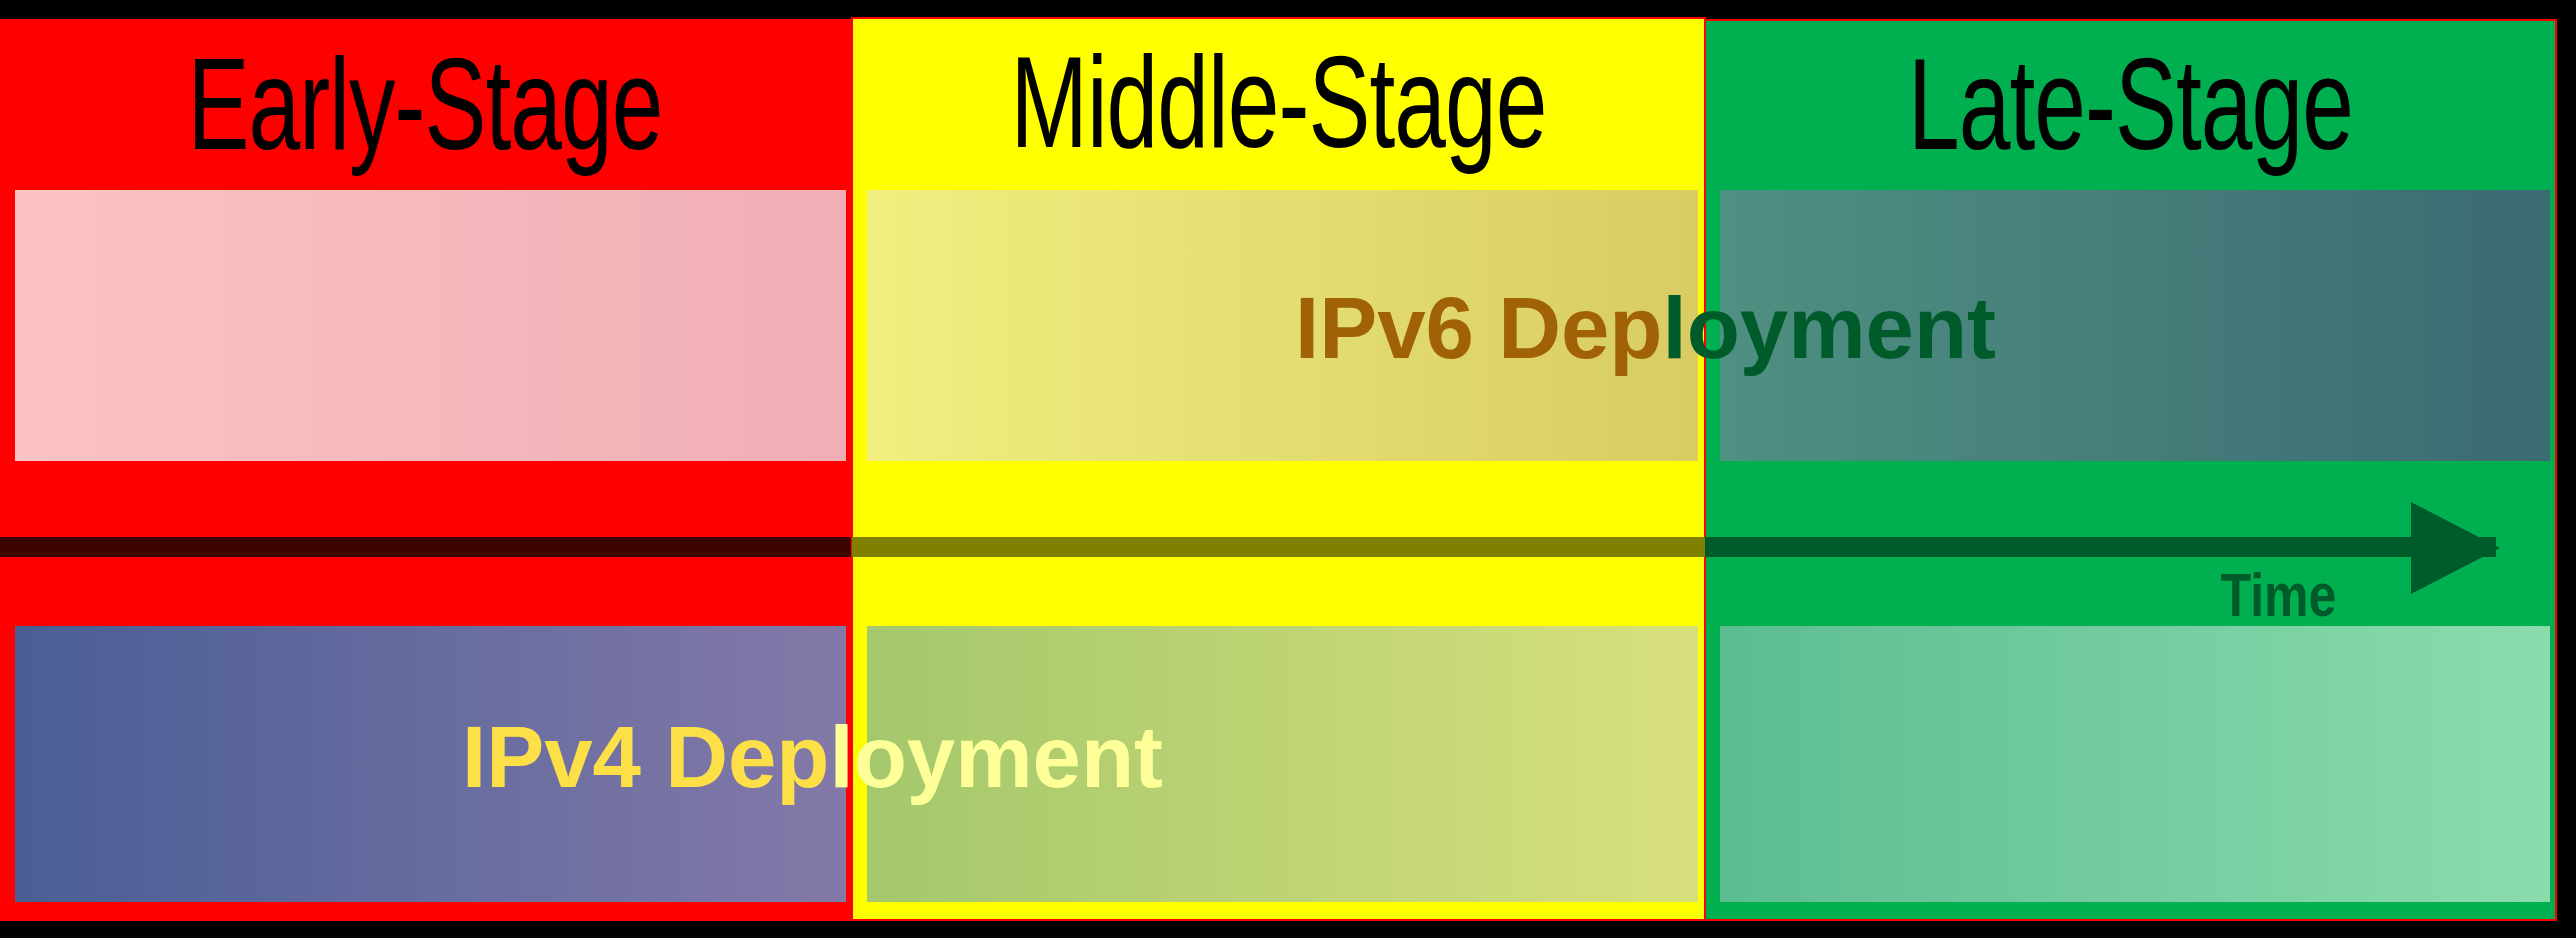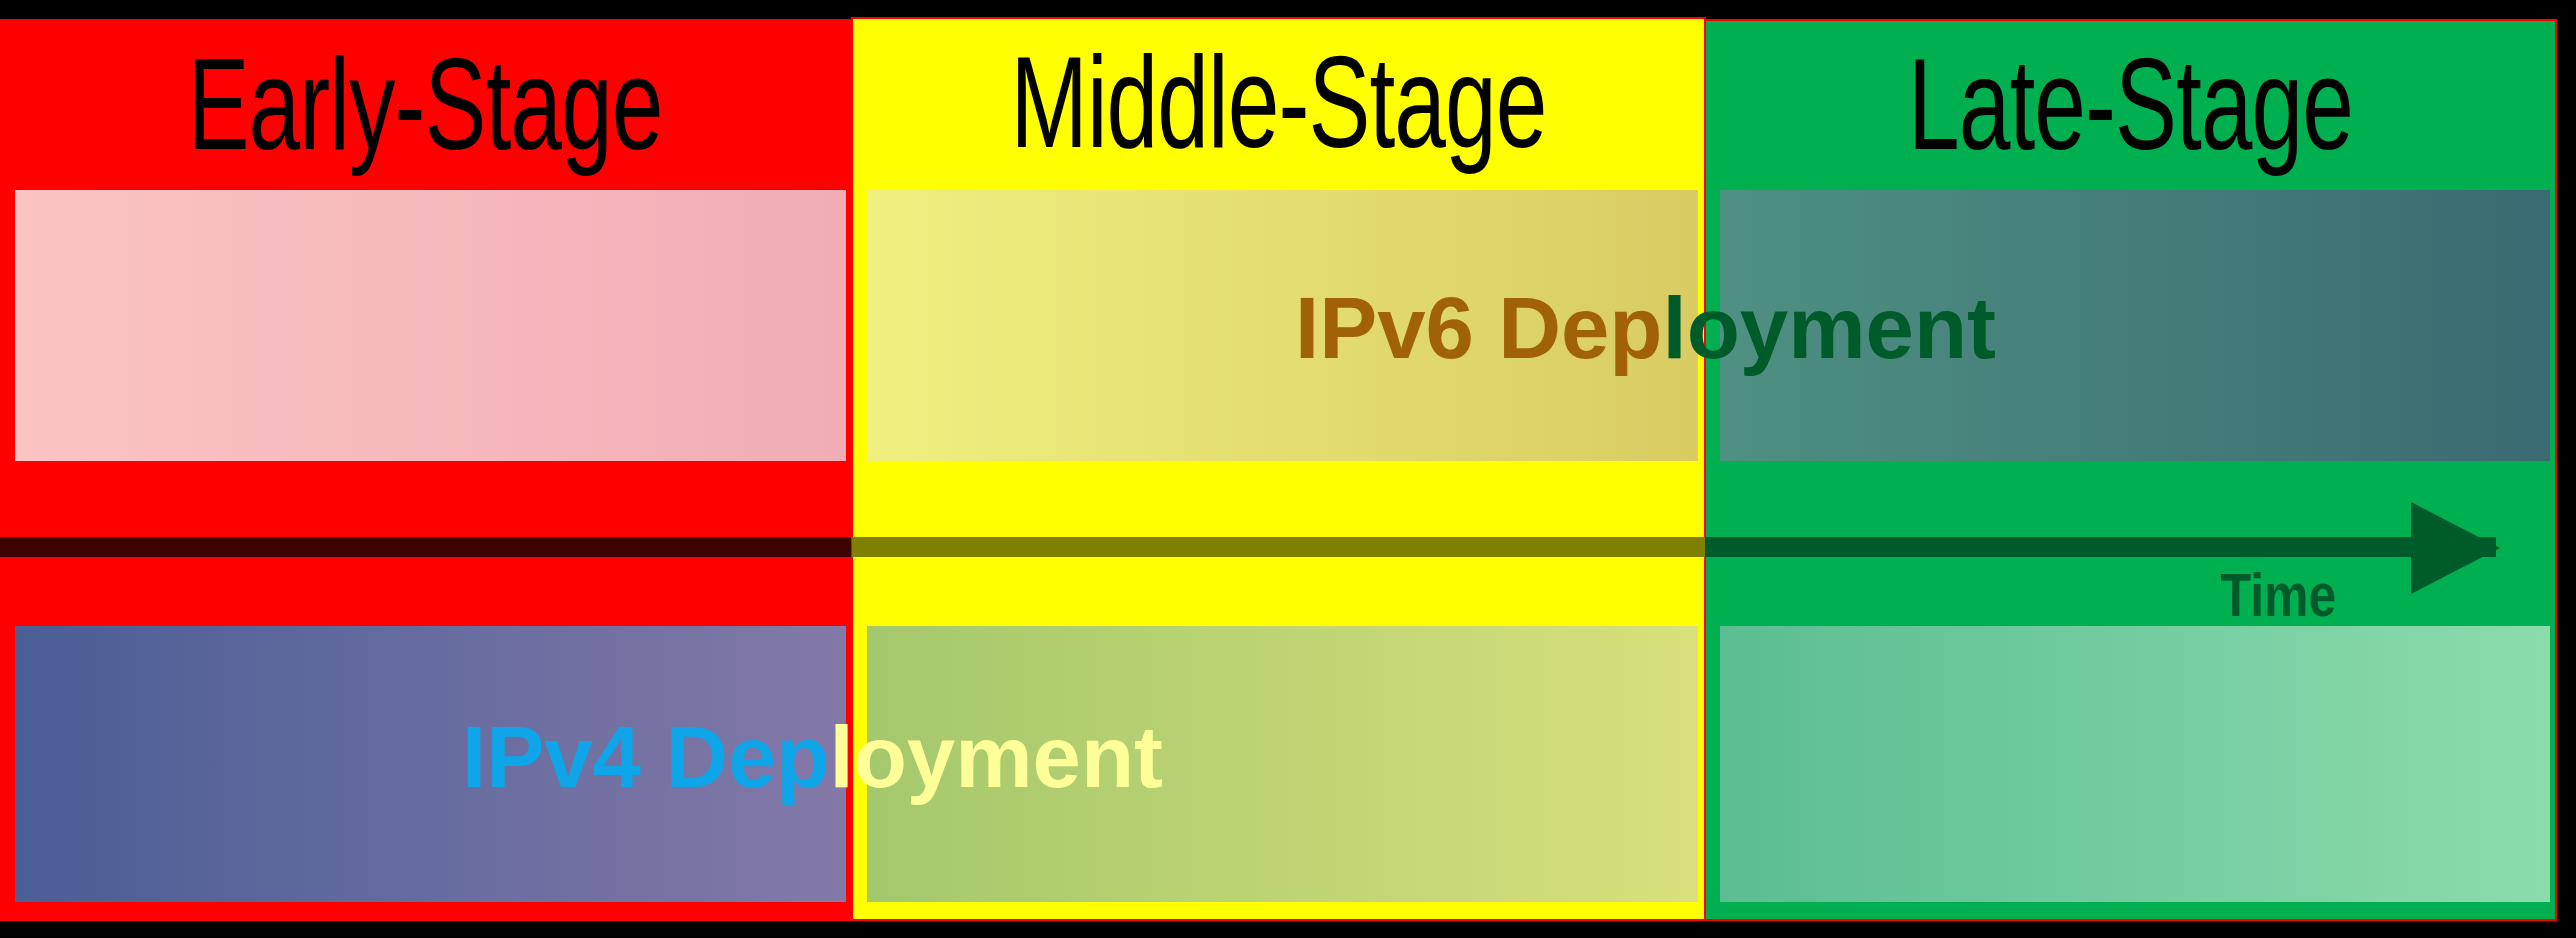--- a/index.html
+++ b/index.html
@@ -57,21 +57,21 @@
   
   .deploy{position:absolute;font-weight:bold;line-height:1;white-space:nowrap;
           font-size:87px;letter-spacing:0px;}
   .deploy span{display:inline-block;}
 
   #ipv6-caption{top:284px;left:1295px;}
   #ipv6-caption .p1{color:#a16207;}
   #ipv6-caption .p2{color:#005b2a;}
 
   #ipv4-caption{top:713px;left:462px;}
-  #ipv4-caption .p1{color:#0ea5e9;}
+  #ipv4-caption .p1{color:#fde047;}
   #ipv4-caption .p2{color:#ffff99;}
 
   
   #right-gutter{position:absolute;left:2559px;top:0;width:16.5px;height:939px;background:#000;}
 </style>
 </head>
 <body>
 
 <div id="stage">
 

